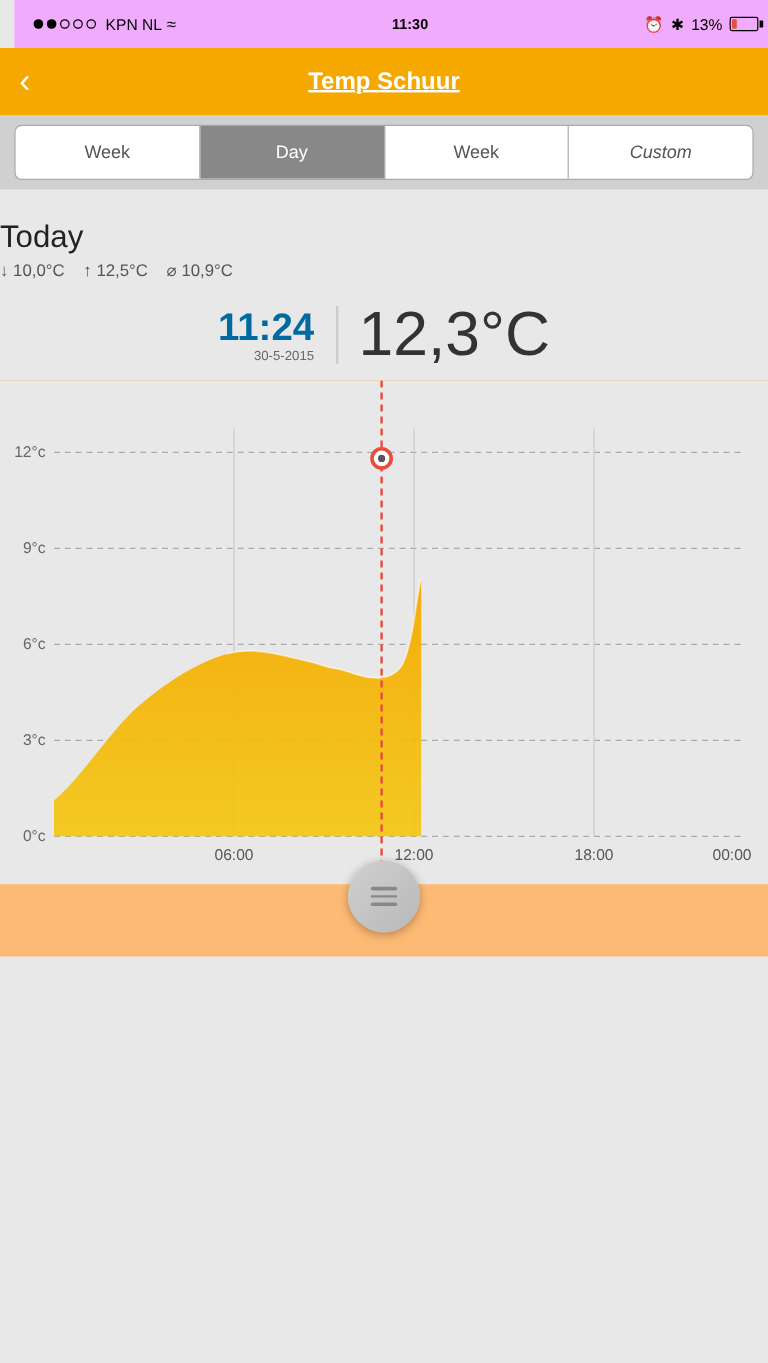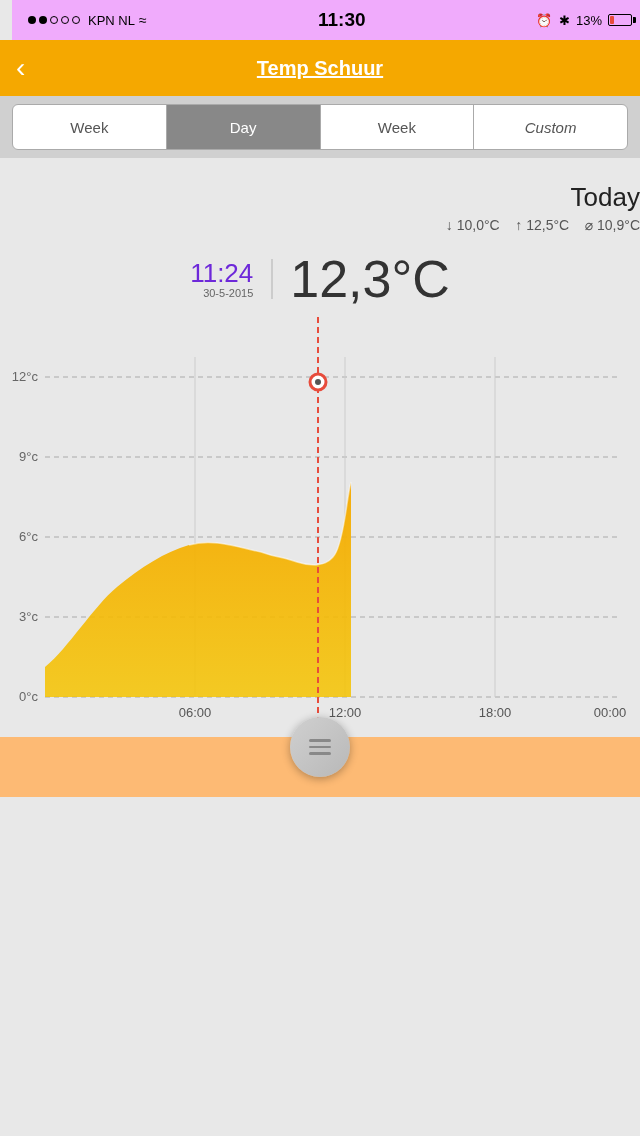--- a/index.html
+++ b/index.html
@@ -29,21 +29,21 @@
       align-items: center;
       gap: 4px;
       font-size: 14px;
       color: #000;
     }
     .status-dots {
       display: flex; gap: 3px; align-items: center;
     }
     .dot { width: 8px; height: 8px; border-radius: 50%; background: #000; }
     .dot.empty { background: transparent; border: 1.5px solid #000; }
-    .status-center { font-size: 19px; font-weight: 600; color: #000; }
+    .status-center { font-size: 12px; font-weight: 600; color: #000; }
     .status-right {
       display: flex; align-items: center; gap: 6px; font-size: 13px; color: #000;
     }
     .battery-icon {
       display: flex; align-items: center; gap: 1px;
     }
     .battery-body {
       width: 24px; height: 12px; border: 1.5px solid #000; border-radius: 2px; position: relative; display: flex; align-items: center; padding: 1px;
     }
     .battery-fill {
@@ -112,22 +112,22 @@
     }
 
     
     .content {
       background: #e8e8e8;
       padding: 16px 0 0 0;
     }
 
     
     .today-section {
-      text-align: right;
-      padding: 8px 0 4px 16px;
+      text-align: left;
+      padding: 8px 0 4px 0;
     }
     .today-title {
       font-size: 26px;
       color: #222;
       font-weight: 400;
     }
     .today-stats {
       font-size: 14px;
       color: #555;
       margin-top: 4px;
@@ -140,23 +140,23 @@
       justify-content: center;
       margin: 12px 0 8px 0;
       gap: 0;
     }
     .reading-time-block {
       text-align: right;
       padding-right: 18px;
       border-right: 2px solid #ccc;
     }
     .reading-time {
-      font-size: 26px;
-      font-weight: 400;
-      color: #6d28d9;
+      font-size: 32px;
+      font-weight: 700;
+      color: #0369a1;
       line-height: 1.1;
     }
     .reading-date {
       font-size: 11px;
       color: #666;
     }
     .reading-temp {
       font-size: 52px;
       color: #333;
       font-weight: 300;

